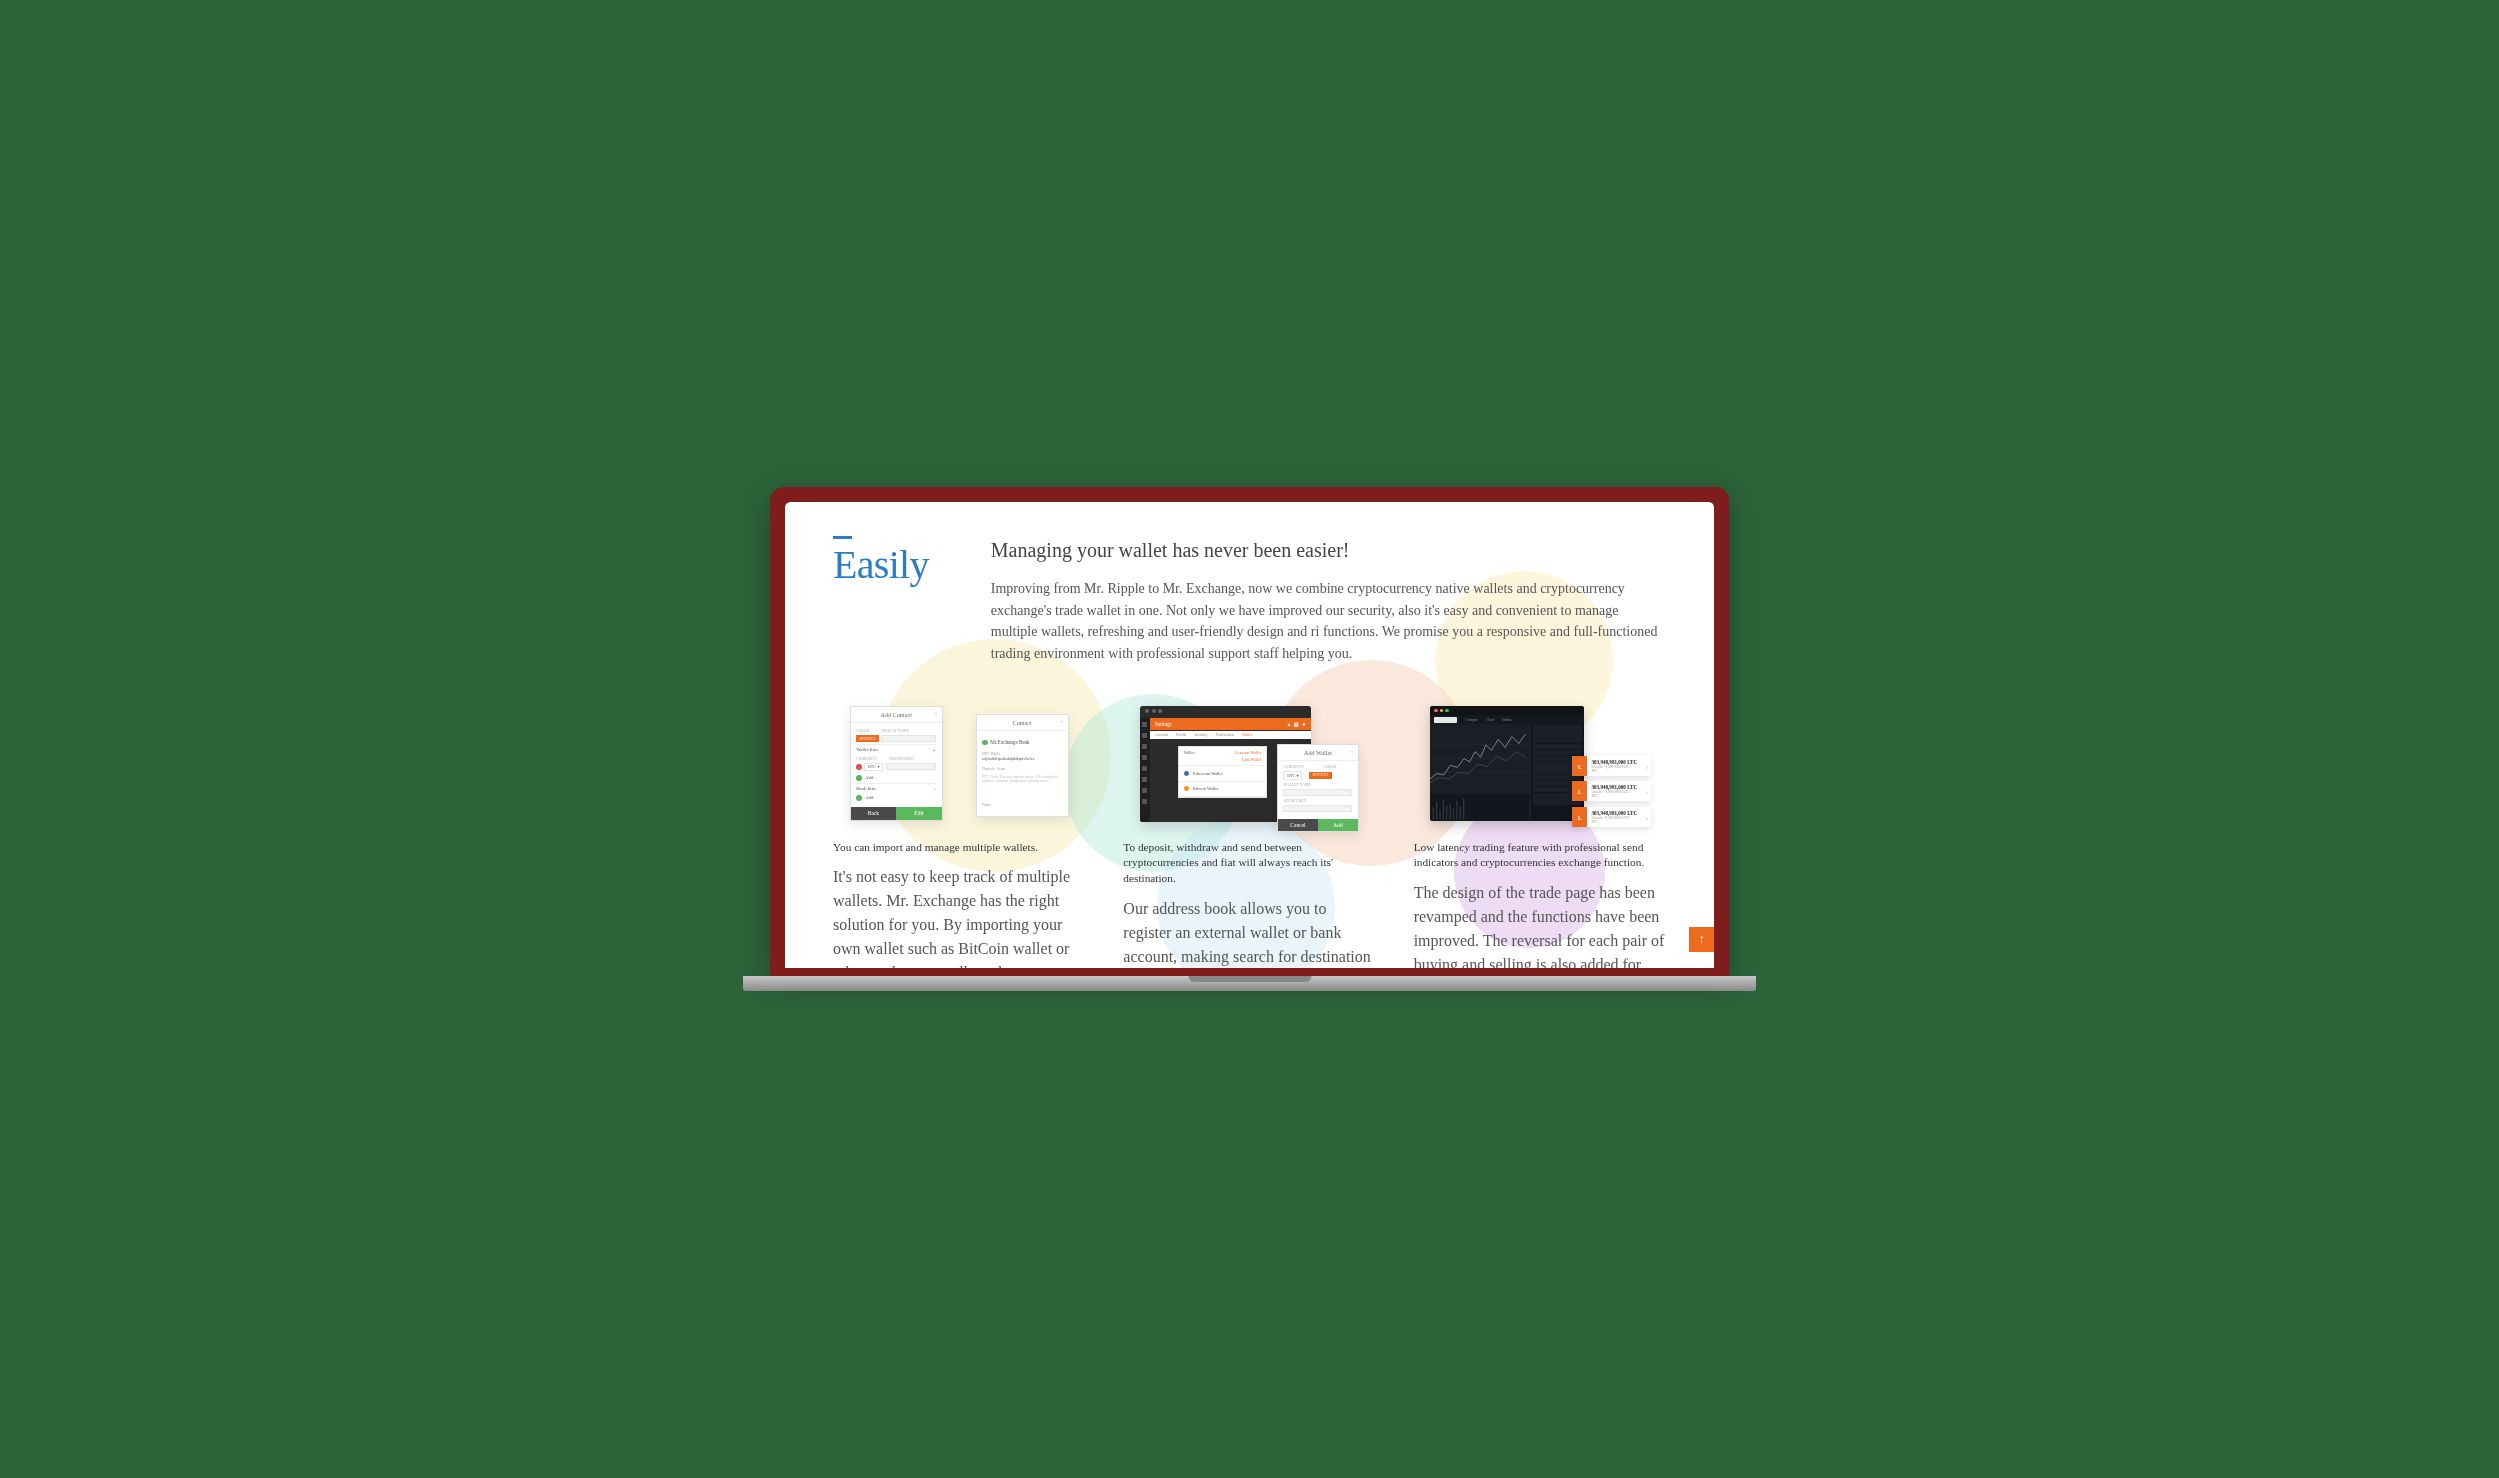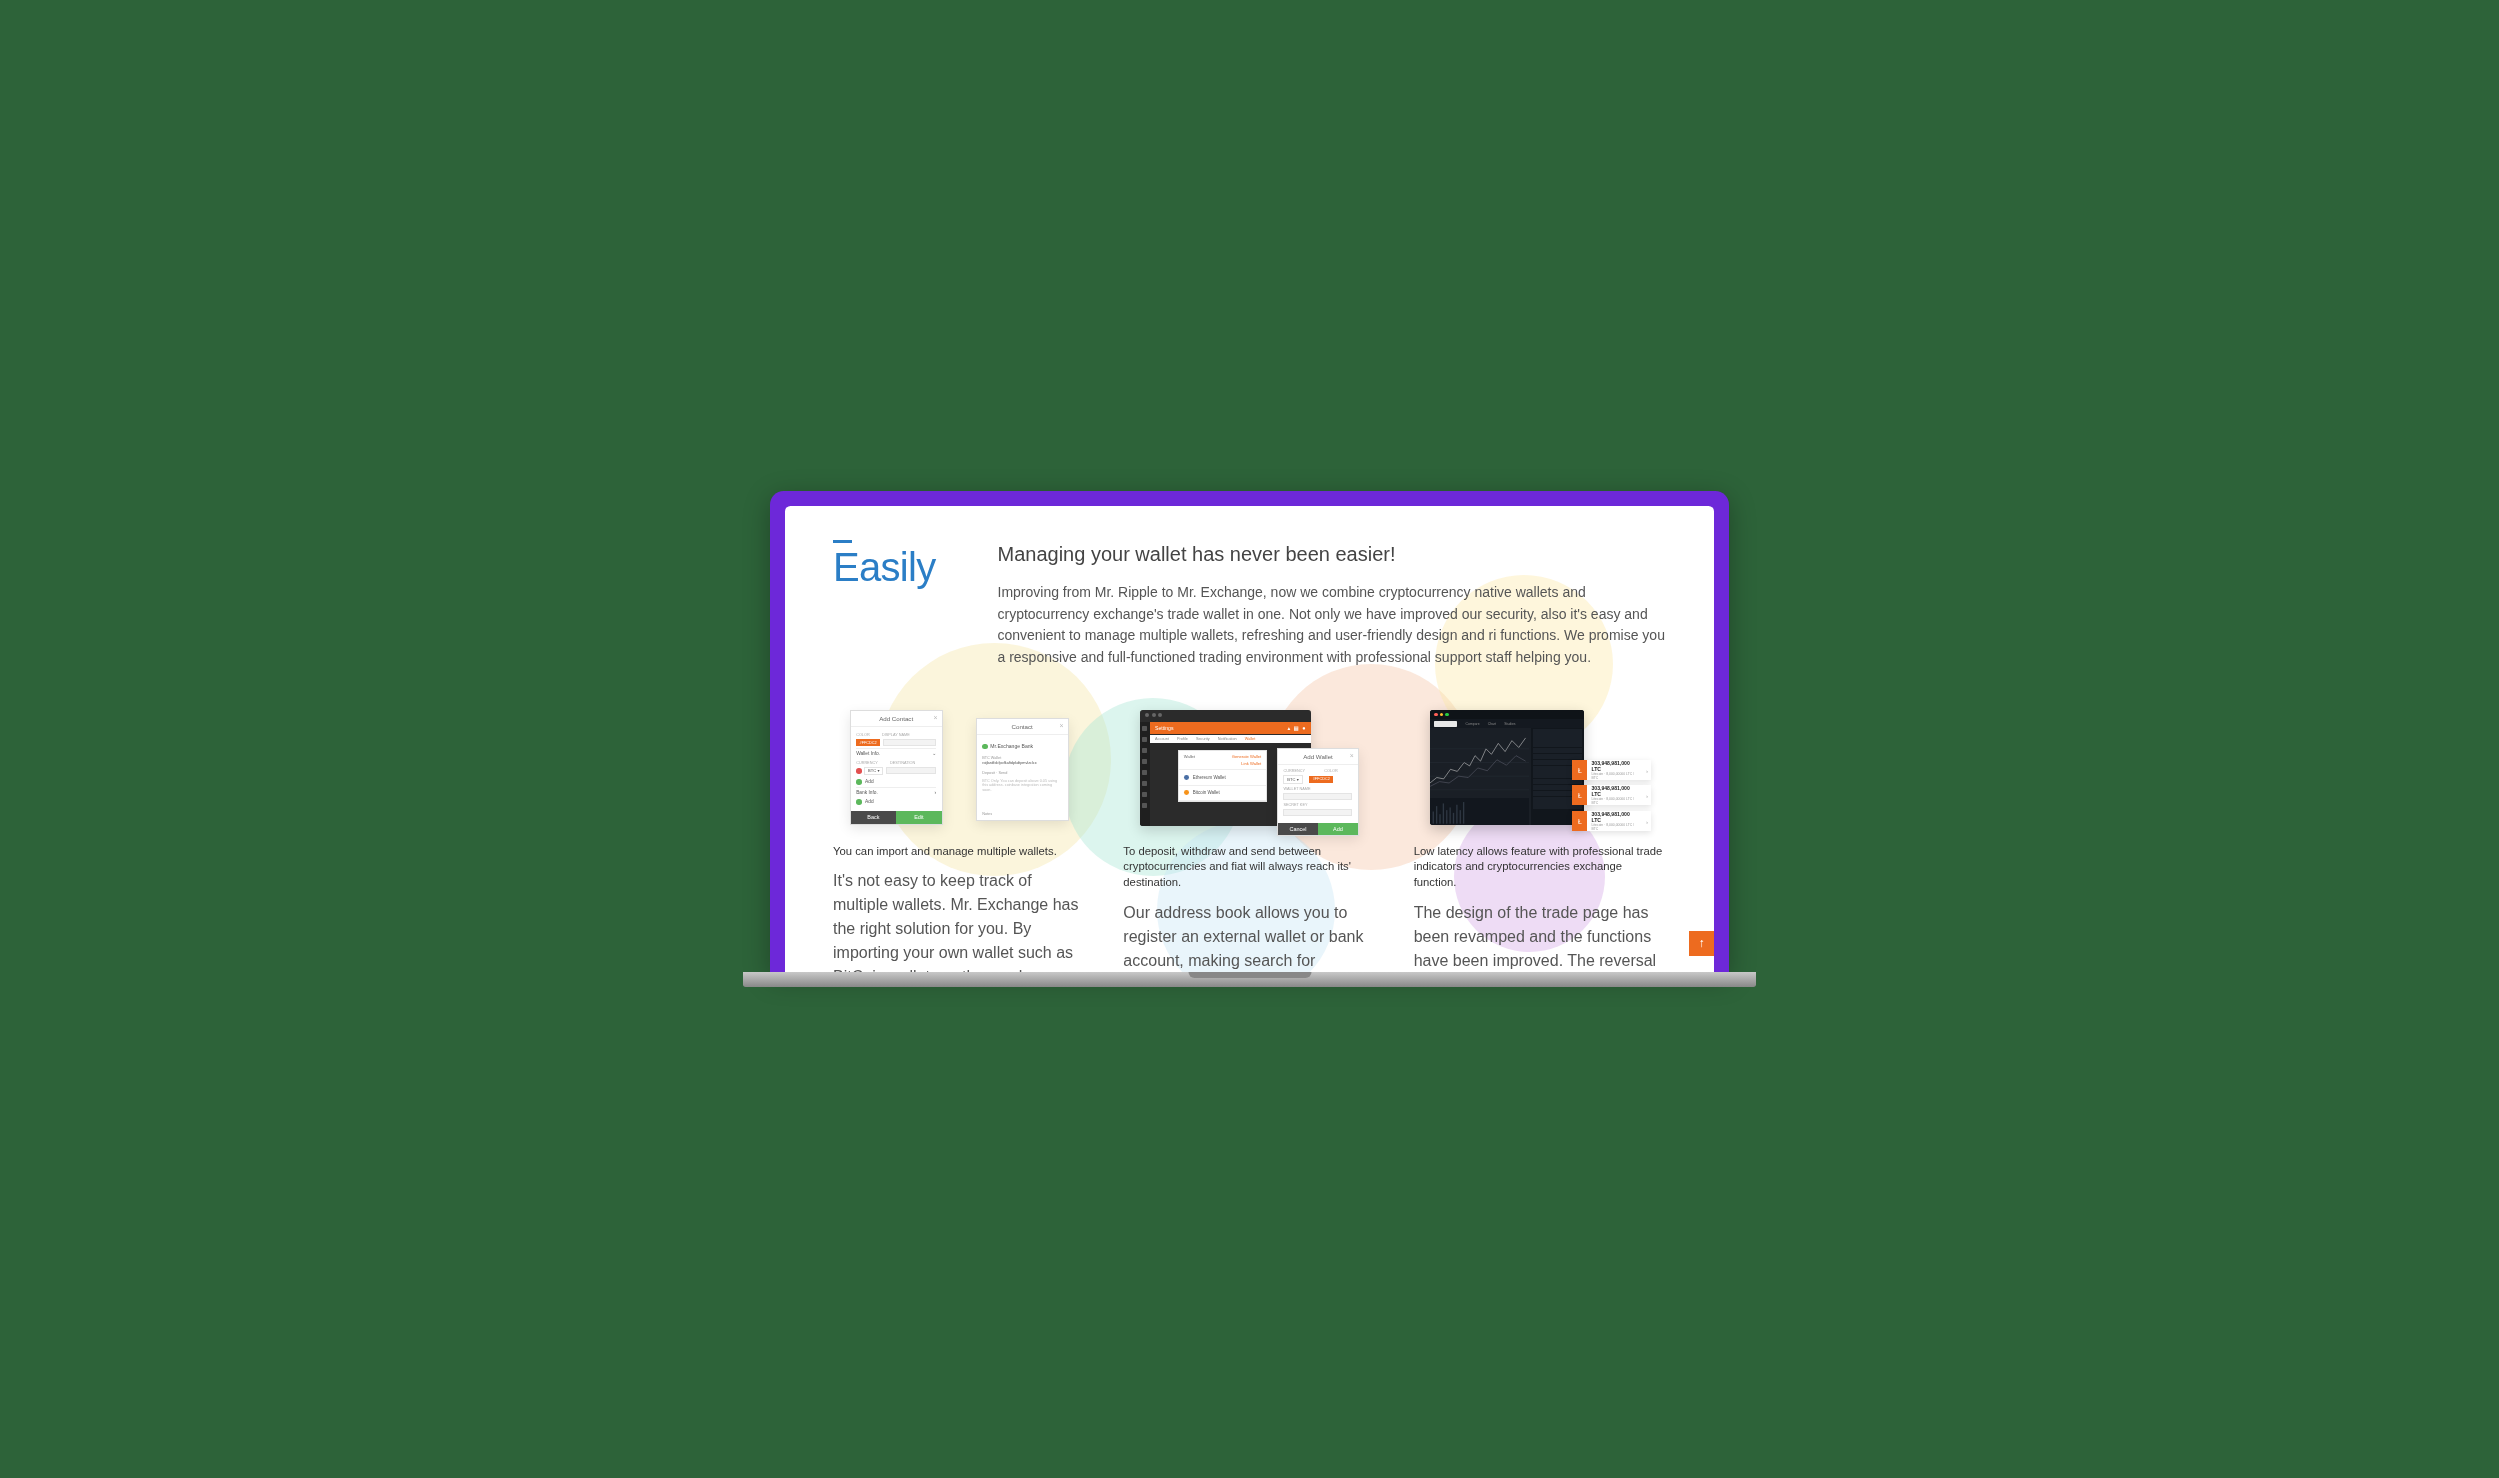--- a/index.html
+++ b/index.html
@@ -10,24 +10,25 @@
   justify-content: center;
   align-items: center;
   min-height: 100vh;
   padding: 13.7px;
 }
 .laptop {
   width: 959px;
   position: relative;
 }
 .laptop-screen {
-  background: #6d28d9;
+  background: #7f1d1d;
   border-radius: 13.7px 13.7px 0 0;
-  padding: 15px 15px 0 15px;
+  padding: 15px 15px 8px 15px;
   box-shadow: 0 6.9px 27px rgba(0,0,0,0.3);
+  font-family: Liberation Serif, serif;
 }
 .screen-content {
   background: #fff;
   border-radius: 5.5px 5.5px 0 0;
   height: 466px;
   overflow: hidden;
   position: relative;
 }
 .laptop-base {
   background: linear-gradient(180deg, #c8c8c8 0%, #a8a8a8 50%, #888 100%);
@@ -469,21 +470,21 @@
                 <div class="ltc-card ltc3">
                   <div class="ltc-ic">Ł</div>
                   <div class="ltc-body">
                       <div class="ltc-num">303,948,981,000 LTC</div>
                       <div class="ltc-sub">Litecoin · 8,000,00000 LTC / BTC</div>
                     </div>
                   <div class="ltc-chev">›</div>
                 </div>
               </div>
             </div>
-            <div class="feature-title">Low latency allows feature with professional trade indicators and cryptocurrencies exchange function.</div>
+            <div class="feature-title">Low latency trading feature with professional send indicators and cryptocurrencies exchange function.</div>
             <div class="feature-body">The design of the trade page has been revamped and the functions have been improved. The reversal for each pair of buying and selling is also added for those who aren't familiar with trading. You can trade with the any desired amount.</div>
           </div>
         </div>
       </div>
 
       <div class="scroll-top">
         <span>↑</span>
       </div>
     </div>
   </div>

